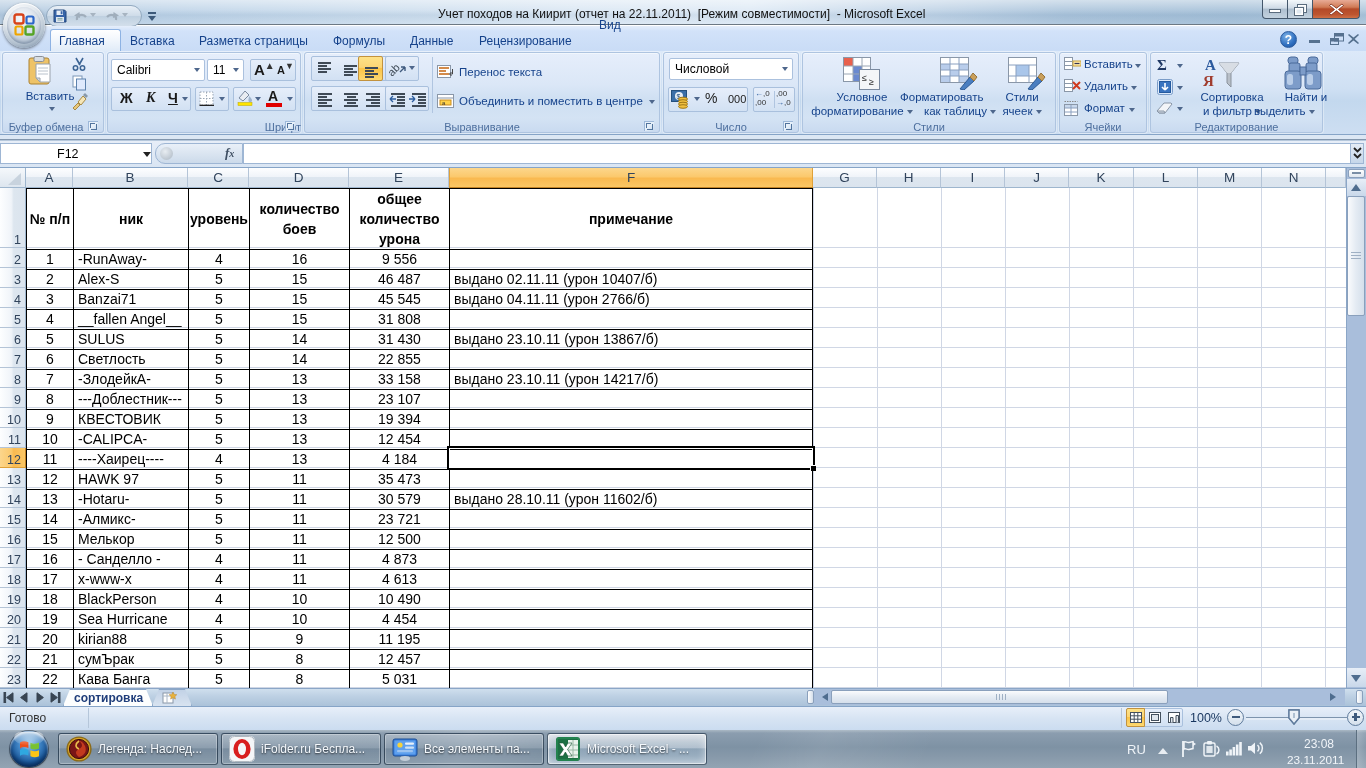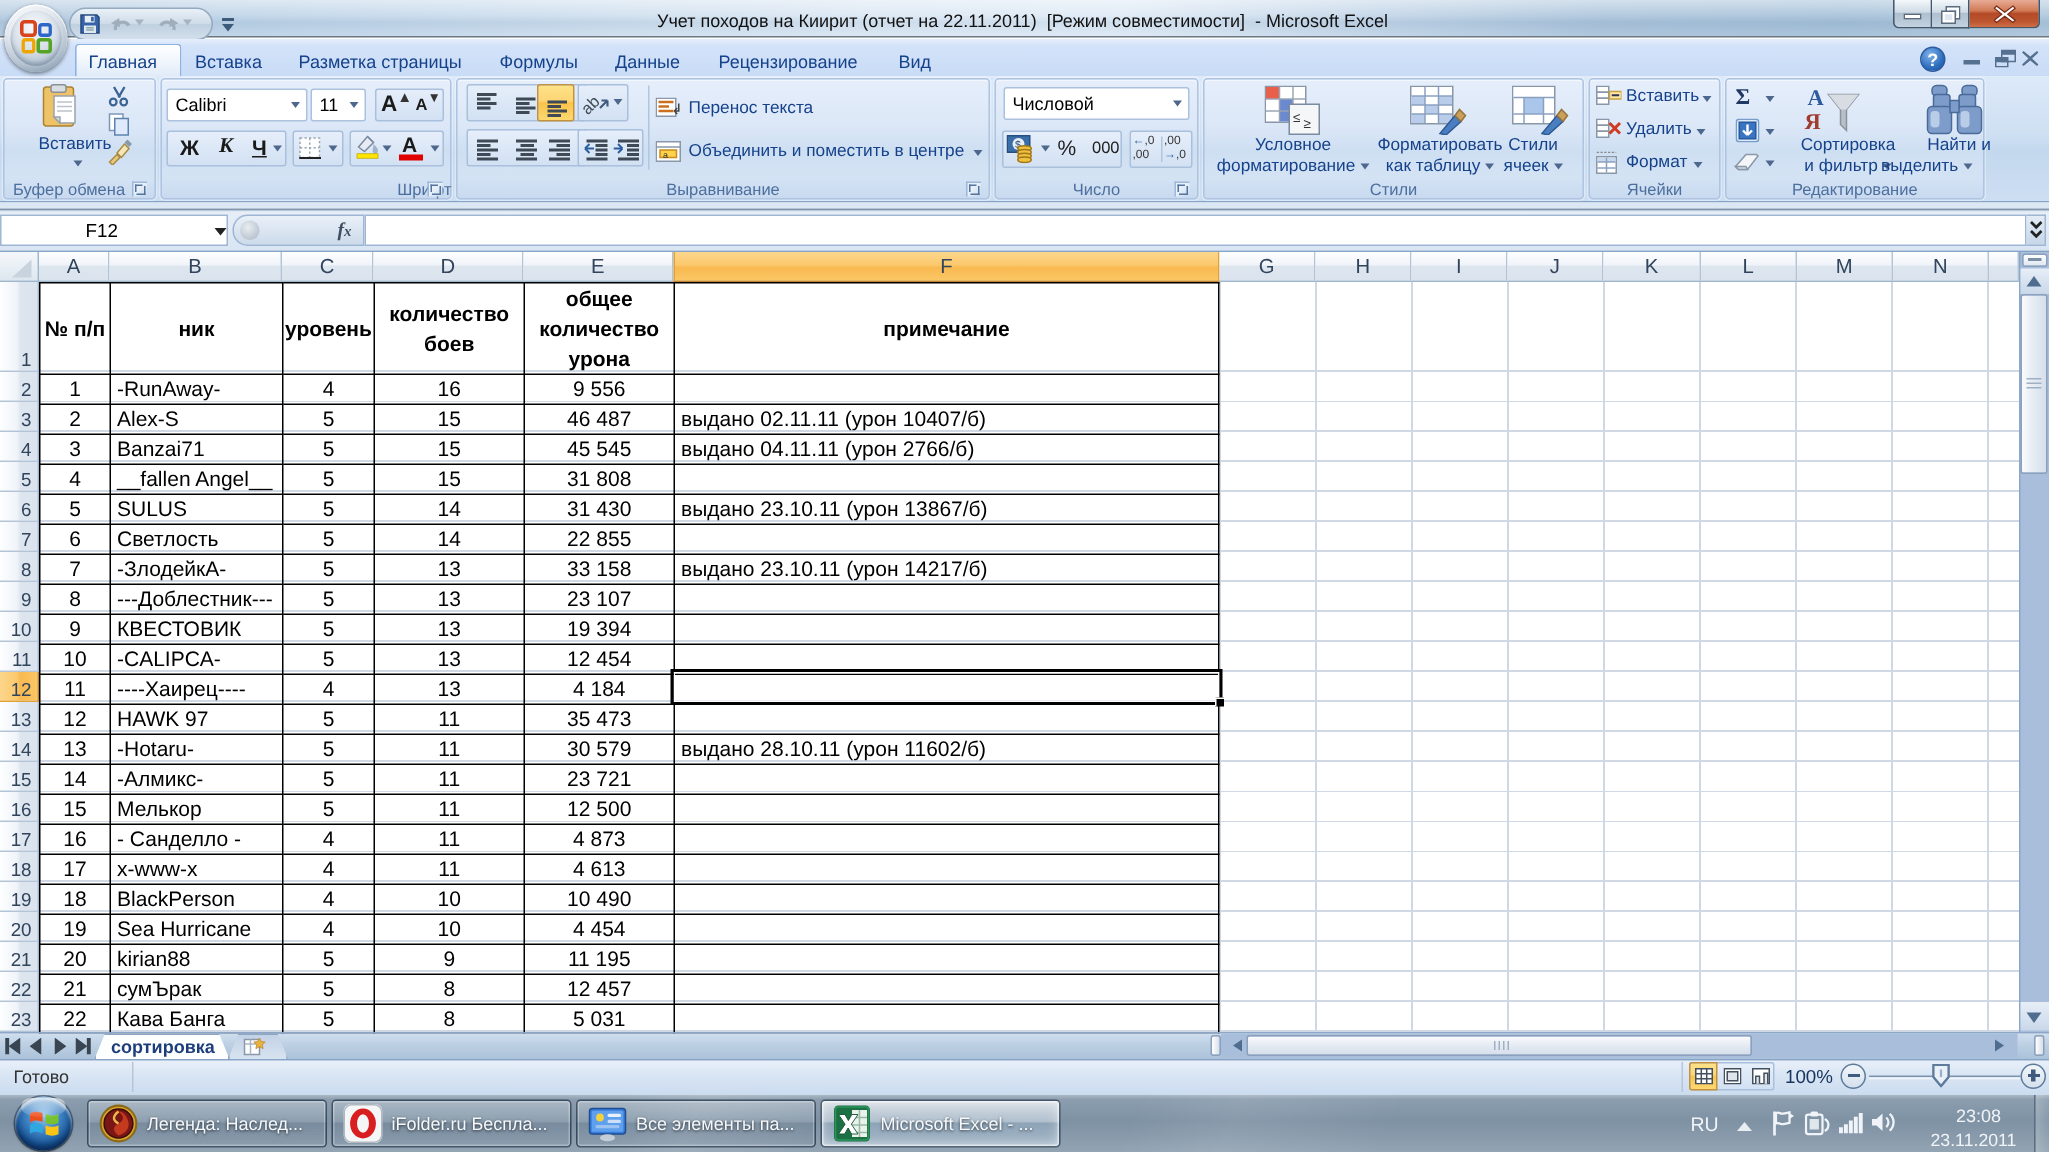--- a/index.html
+++ b/index.html
@@ -86,21 +86,21 @@
   </svg>
 
 <div class="abs" id="tabrow" style="left:0;top:26px;width:1366px;height:25px;background:linear-gradient(180deg,#e5eefb 0%,#d2e2f9 20%,#c9dcf6 100%)"></div>
 <div class="abs" style="left:50px;top:29px;width:71px;height:22px;background:linear-gradient(180deg,#ffffff,#f1f6fc 50%,#e0ebf8);border:1px solid #8db2e3;border-bottom:none;border-radius:3px 3px 0 0"></div>
 <div class="abs tabtxt" style="left:59px;top:34px">Главная</div>
 <div class="abs tabtxt" style="left:130px;top:34px">Вставка</div>
 <div class="abs tabtxt" style="left:199px;top:34px">Разметка страницы</div>
 <div class="abs tabtxt" style="left:333px;top:34px">Формулы</div>
 <div class="abs tabtxt" style="left:410px;top:34px">Данные</div>
 <div class="abs tabtxt" style="left:479px;top:34px">Рецензирование</div>
-<div class="abs tabtxt" style="left:599px;top:34px">Вид</div>
+<div class="abs tabtxt" style="left:599px;top:18px">Вид</div>
 
 <div class="abs" style="left:1280px;top:31px;width:17px;height:17px;border-radius:50%;background:radial-gradient(circle at 38% 30%,#7fb3e8,#2f6fc0 60%,#1b4f97);border:1px solid #2b5b9e;color:#fff;font-weight:bold;font-size:12px;text-align:center;line-height:16px">?</div>
 <div class="abs" style="left:1309px;top:40px;width:11px;height:3px;background:#56718f"></div>
 <svg class="abs" style="left:1330px;top:33px" width="14" height="12" viewBox="0 0 14 12">
     <rect x="4" y="0" width="10" height="3" fill="#56718f"></rect>
     <rect x="4.5" y="3" width="9" height="5" fill="none" stroke="#56718f"></rect>
     <rect x="0" y="5" width="9" height="3" fill="#56718f"></rect>
     <rect x="0.5" y="8" width="8" height="3.5" fill="none" stroke="#56718f"></rect>
   </svg>
 <svg class="abs" style="left:1348px;top:34px" width="11" height="10" viewBox="0 0 11 10">
@@ -346,21 +346,21 @@
     <g stroke="#8aa0c0" fill="none">
       <line x1="1" y1="7" x2="28" y2="7"></line>
       <line x1="1" y1="13" x2="28" y2="13"></line>
       <line x1="1" y1="19" x2="28" y2="19"></line>
       <line x1="10" y1="1" x2="10" y2="25"></line>
       <line x1="19" y1="1" x2="19" y2="25"></line>
     </g>
     <path d="M20 32 L30 20 L34 24 L24 33 Z" fill="#4a7ec0" stroke="#2d5a94"></path>
     <path d="M30 20 L33 16 L37 20 L34 24 Z" fill="#caa05c" stroke="#96733a"></path>
   </svg>
-<div class="abs btxt" style="left:900px;top:91px;width:120px;text-align:center">Форматировать</div>
+<div class="abs btxt" style="left:900px;top:91px;width:120px;">Форматировать</div>
 <div class="abs btxt" style="left:900px;top:105px;width:120px;text-align:center">как таблицу <span class="dd"></span></div>
 <svg class="abs" style="left:1008px;top:57px" width="38" height="33" viewBox="0 0 38 33">
     <rect x="0.5" y="0.5" width="28" height="25" fill="#fff" stroke="#8a97a8"></rect>
     <rect x="1" y="1" width="27" height="7" fill="#fff"></rect>
     <rect x="8" y="8" width="13" height="11" fill="#aac6ea"></rect>
     <g stroke="#8aa0c0" fill="none">
       <line x1="1" y1="8" x2="28" y2="8"></line>
       <line x1="8" y1="8" x2="8" y2="25"></line>
       <line x1="21" y1="8" x2="21" y2="25"></line>
       <line x1="1" y1="19" x2="28" y2="19"></line>

